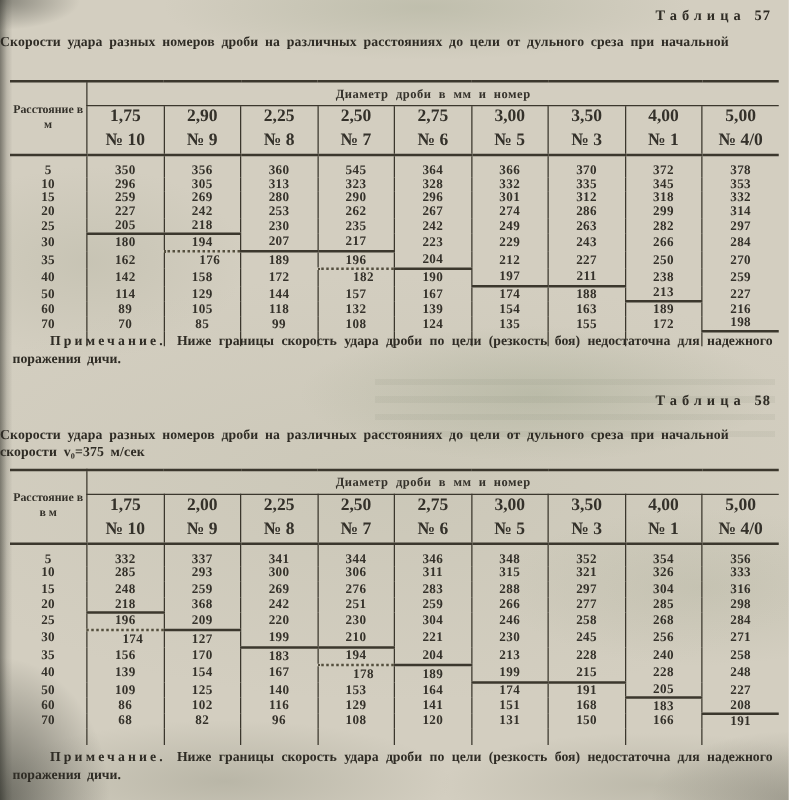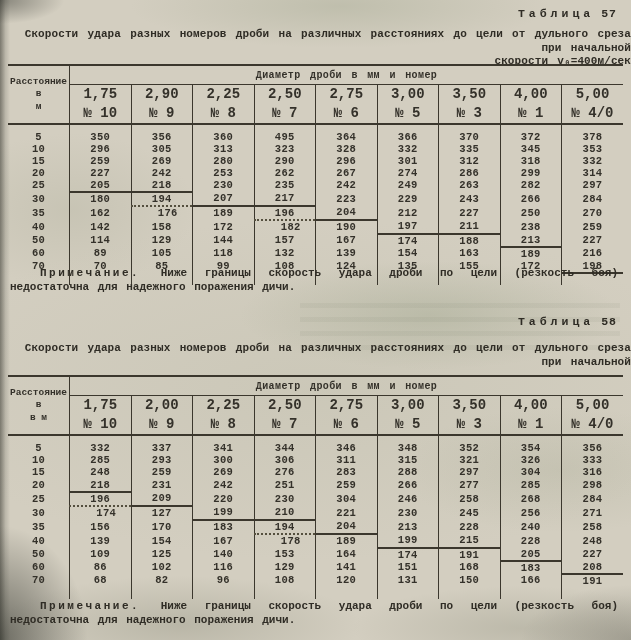--- a/index.html
+++ b/index.html
@@ -1,19 +1,19 @@
 <!DOCTYPE html>
 <html><head>
 <meta charset="utf-8">
 <style>
   html,body{margin:0;padding:0;}
   body{width:631px;height:640px;overflow:hidden;}
   .sheet{
     position:relative;width:631px;height:640px;overflow:hidden;
-    font-family:Liberation Mono, monospace;color:#2f2c25;
+    font-family:Liberation Serif, serif;color:#2f2c25;
     background:
       radial-gradient(ellipse 280px 80px at 430px 315px, rgba(139,150,122,0.30), transparent 68%),
       radial-gradient(ellipse 300px 60px at 340px 6px,  rgba(146,154,128,0.30), transparent 70%),
       radial-gradient(ellipse 180px 110px at 70px 210px, rgba(158,160,138,0.22), transparent 70%),
       radial-gradient(ellipse 230px 90px at 560px 470px, rgba(150,155,130,0.20), transparent 70%),
       radial-gradient(ellipse 260px 70px at 180px 625px, rgba(118,120,102,0.28), transparent 70%),
       radial-gradient(ellipse 240px 60px at 520px 628px, rgba(118,120,102,0.24), transparent 70%),
       radial-gradient(ellipse 520px 220px at 315px 390px, rgba(168,170,148,0.18), transparent 78%),
       #d3cec0;
   }
@@ -23,21 +23,21 @@
     background:radial-gradient(ellipse at 0% 0%, rgba(40,42,36,0.45), transparent 65%);}
   .blot-bl{position:absolute;left:0;bottom:0;width:100px;height:130px;
     background:radial-gradient(ellipse at 0% 100%, rgba(38,40,34,0.6), transparent 62%);}
   .blot-br{position:absolute;right:0;bottom:0;width:120px;height:60px;
     background:radial-gradient(ellipse at 100% 100%, rgba(60,60,50,0.30), transparent 65%);}
   .bleed{position:absolute;left:300px;top:295px;width:320px;height:55px;opacity:.5;
     background:repeating-linear-gradient(0deg, rgba(118,124,104,0.18) 0 5px, transparent 5px 14px);}
   .tbl-label{position:absolute;right:14px;font-size:11.5px;font-weight:bold;white-space:nowrap;}
   .tbl-label .lw{letter-spacing:4px;margin-right:7px;}
   .tbl-label .ln{letter-spacing:1px;}
-  .caption{position:absolute;left:0;right:0;text-align:right;font-size:11px;font-weight:bold;line-height:13.5px;
+  .caption{position:absolute;left:0;right:0;text-align:left;font-size:11px;font-weight:bold;line-height:13.5px;
     letter-spacing:0.1px;word-spacing:2.5px;}
   .tablewrap{position:absolute;left:8px;width:615px;}
   table{border-collapse:collapse;table-layout:fixed;width:615px;border-top:2.5px solid #3b372d;}
   th,td{padding:0;font-weight:bold;color:#34312a;text-align:center;vertical-align:middle;}
   th.span-h{border-left:1px solid #3b372d;border-bottom:1px solid #3b372d;font-size:10px;height:18px;
     letter-spacing:0.4px;word-spacing:3px;font-weight:bold;}
   th.rowhead{font-size:9.5px;line-height:1.3;border-bottom:2px solid #3b372d;}
   th.colhead{border-left:1px solid #3b372d;border-bottom:2px solid #3b372d;font-size:14px;line-height:1.35;height:33px;}
   tbody td{font-size:10.5px;letter-spacing:0.3px;}
   td.val{border-left:1px solid #3b372d;}
@@ -64,21 +64,20 @@
   <div class="blot-tl"></div>
   <div class="blot-bl"></div>
   <div class="blot-br"></div>
   <div class="bleed"></div>
 
   <div class="tbl-label" id="t57-label">
     <span class="lw">Таблица</span><span class="ln">57</span>
   </div>
   <div class="caption" id="t57-caption">
     <div>Скорости удара разных номеров дроби на различных расстояниях до цели от дульного среза при начальной</div>
-    <div>скорости v₀=400м/сек</div>
   </div>
   <div class="tablewrap" id="table57">
       <table class="t57">
         <thead>
           <tr>
             <th class="rowhead" rowspan="2">
               <div>Расстояние в</div>
               <div>м</div>
             </th>
             <th class="span-h" colspan="9">Диаметр дроби в мм и номер</th>
@@ -121,21 +120,21 @@
               <div>№ 4/0</div>
             </th>
           </tr>
         </thead>
         <tbody>
           <tr>
             <td class="dist">5</td>
             <td class="val">350</td>
             <td class="val">356</td>
             <td class="val">360</td>
-            <td class="val">495</td>
+            <td class="val">545</td>
             <td class="val">364</td>
             <td class="val">366</td>
             <td class="val">370</td>
             <td class="val">372</td>
             <td class="val">378</td>
           </tr>
           <tr>
             <td class="dist">10</td>
             <td class="val">296</td>
             <td class="val">305</td>
@@ -273,20 +272,21 @@
   <div class="note" id="t57-note">
     <span class="note-label">Примечание.</span>
     <span>Ниже границы скорость удара дроби по цели (резкость боя) недостаточна для надежного поражения дичи.</span>
   </div>
 
   <div class="tbl-label" id="t58-label">
     <span class="lw">Таблица</span><span class="ln">58</span>
   </div>
   <div class="caption" id="t58-caption">
     <div>Скорости удара разных номеров дроби на различных расстояниях до цели от дульного среза при начальной</div>
+    <div>скорости v₀=375 м/сек</div>
   </div>
   <div class="tablewrap" id="table58">
       <table class="t58">
         <thead>
           <tr>
             <th class="rowhead" rowspan="2">
               <div>Расстояние в</div>
               <div>в м</div>
             </th>
             <th class="span-h" colspan="9">Диаметр дроби в мм и номер</th>
@@ -363,21 +363,21 @@
             <td class="val">276</td>
             <td class="val">283</td>
             <td class="val">288</td>
             <td class="val">297</td>
             <td class="val">304</td>
             <td class="val">316</td>
           </tr>
           <tr>
             <td class="dist">20</td>
             <td class="val">218</td>
-            <td class="val">231</td>
+            <td class="val">368</td>
             <td class="val">242</td>
             <td class="val">251</td>
             <td class="val">259</td>
             <td class="val">266</td>
             <td class="val">277</td>
             <td class="val">285</td>
             <td class="val">298</td>
           </tr>
           <tr>
             <td class="dist">25</td>

